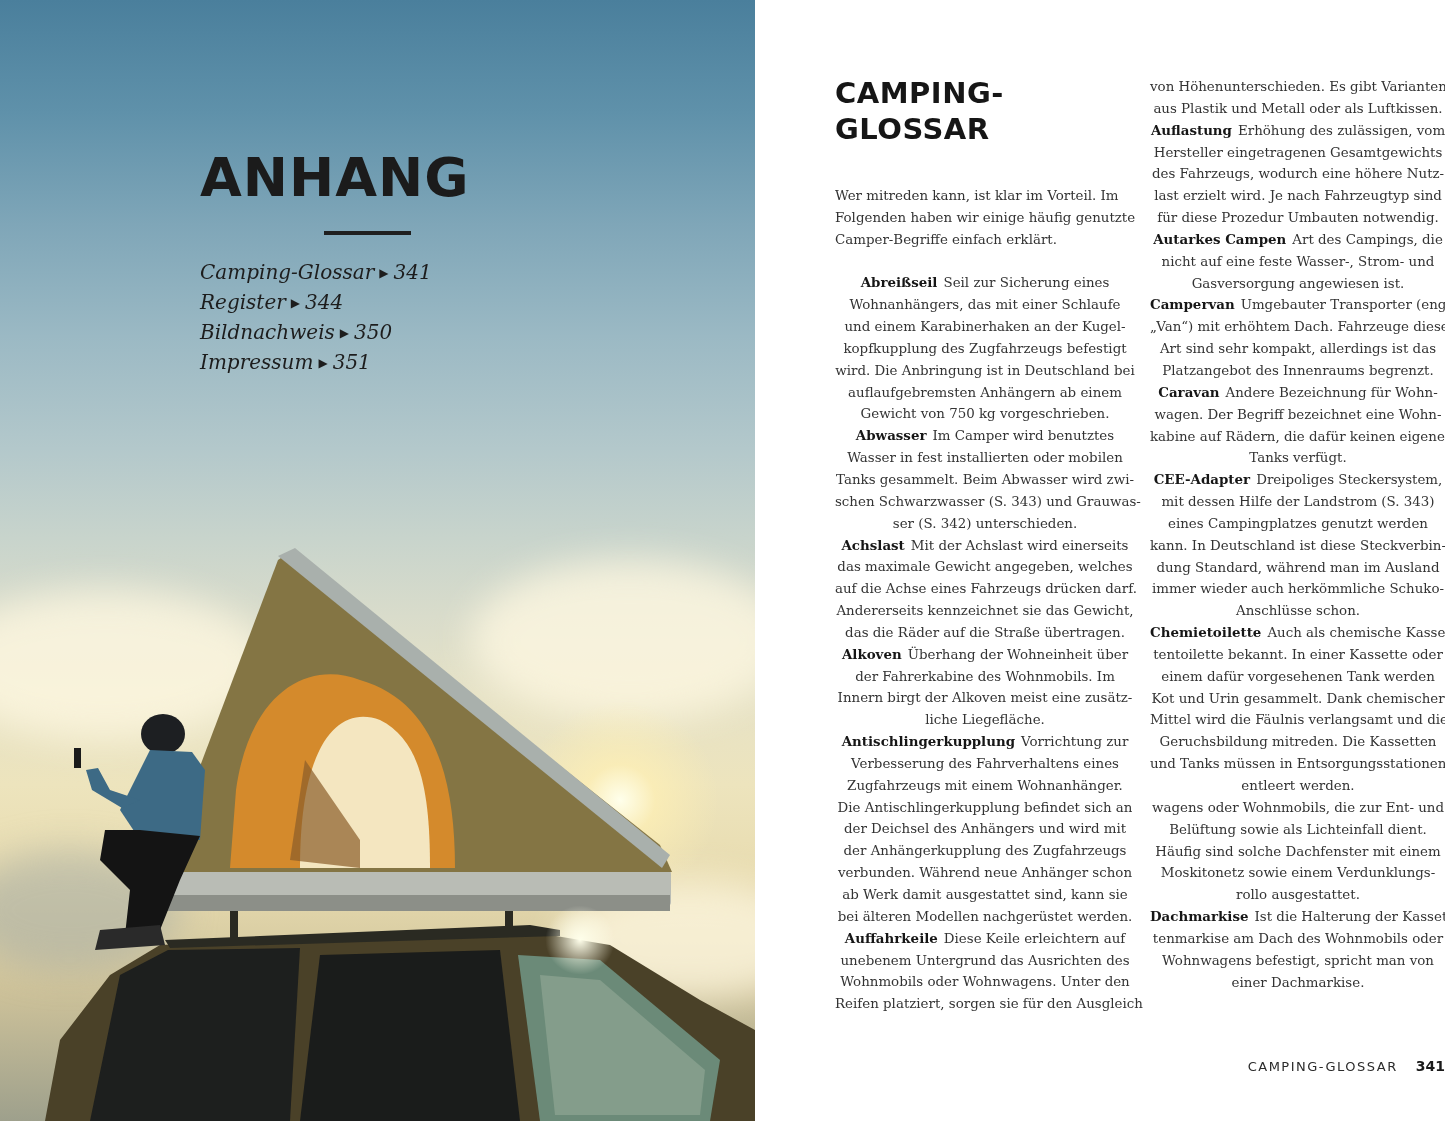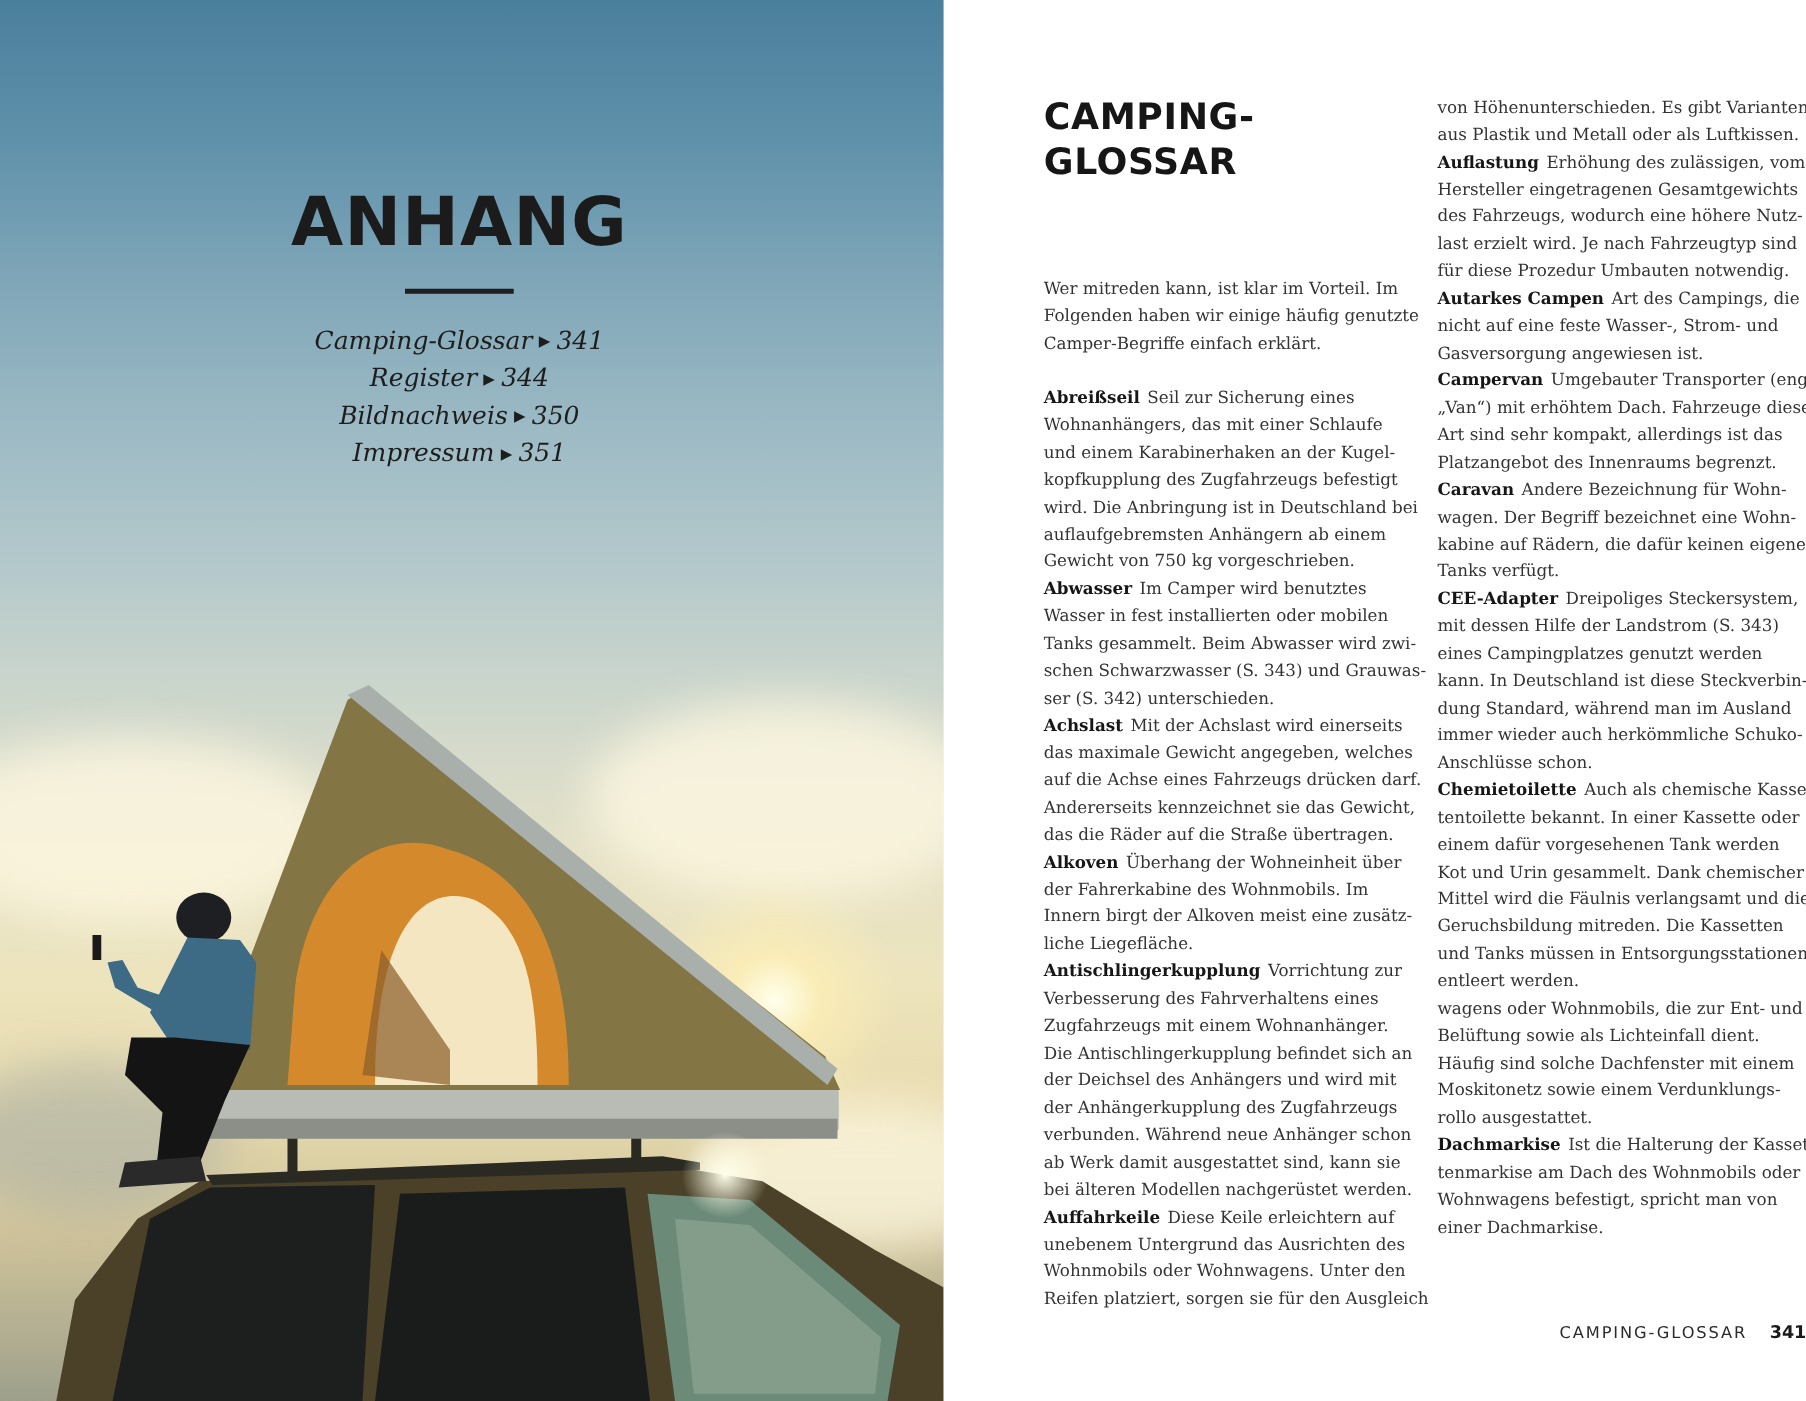--- a/index.html
+++ b/index.html
@@ -18,21 +18,21 @@
     position: absolute; left: 520px; top: 700px; width: 200px; height: 200px; border-radius: 50%;
     background: radial-gradient(circle, rgba(255,255,235,1) 0%, rgba(255,240,180,0.7) 25%, rgba(255,230,160,0) 70%);
   }
   .sun-glow2 {
     position: absolute; left: 545px; top: 905px; width: 70px; height: 70px; border-radius: 50%;
     background: radial-gradient(circle, rgba(255,255,235,1) 0%, rgba(255,230,160,0) 70%);
   }
   .photo-svg { position: absolute; left: 0; top: 0; }
 
   .chapter-block {
-    position: absolute; left: 200px; top: 145px; width: 335px; text-align: center;
+    position: absolute; left: 200px; top: 145px; width: 335px; 
   }
   .chapter-title {
     font-family: "DejaVu Sans", sans-serif; font-weight: bold; font-size: 54px;
     letter-spacing: 1px; color: #1b1b1b; line-height: 66px;
   }
   .chapter-rule { width: 87px; height: 4px; background: #1f1f1f; margin: 20px auto 24px auto; }
   .toc-item {
     font-family: "DejaVu Serif", serif; font-style: italic; font-size: 20px; color: #1d1d1d;
     line-height: 27px; white-space: nowrap;
   }
@@ -41,22 +41,22 @@
   
   .right-page { position: absolute; left: 755px; top: 0; width: 690px; height: 1121px; background: #ffffff; }
   .glossary-title {
     position: absolute; left: 80px; top: 75px;
     font-family: "DejaVu Sans", sans-serif; font-weight: bold; font-size: 29px; line-height: 36px;
     letter-spacing: 0.5px; color: #161616;
   }
   .col { position: absolute; font-family: "DejaVu Serif", serif; font-size: 13.4px; line-height: 21.85px; color: #333333; }
   .col-1 { left: 80px; top: 185px; width: 300px; }
   .col-2 { left: 395px; top: 76px; width: 296px; }
-  .intro { margin-bottom: 21.85px; margin-top: 36px; }
-  .entry { margin: 0; }
+  .intro { margin-bottom: 21.85px; }
+  .entry { margin: 0; text-align: center; }
   .term { font-weight: bold; color: #161616; margin-right: 6px; }
   .line { display: block; white-space: nowrap; }
 
   .footer {
     position: absolute; right: 0; top: 1058px; display: flex; align-items: baseline;
   }
   .footer-section {
     font-family: "DejaVu Sans", sans-serif; font-size: 13px; letter-spacing: 1.5px; color: #2b2b2b;
   }
   .footer-page {

